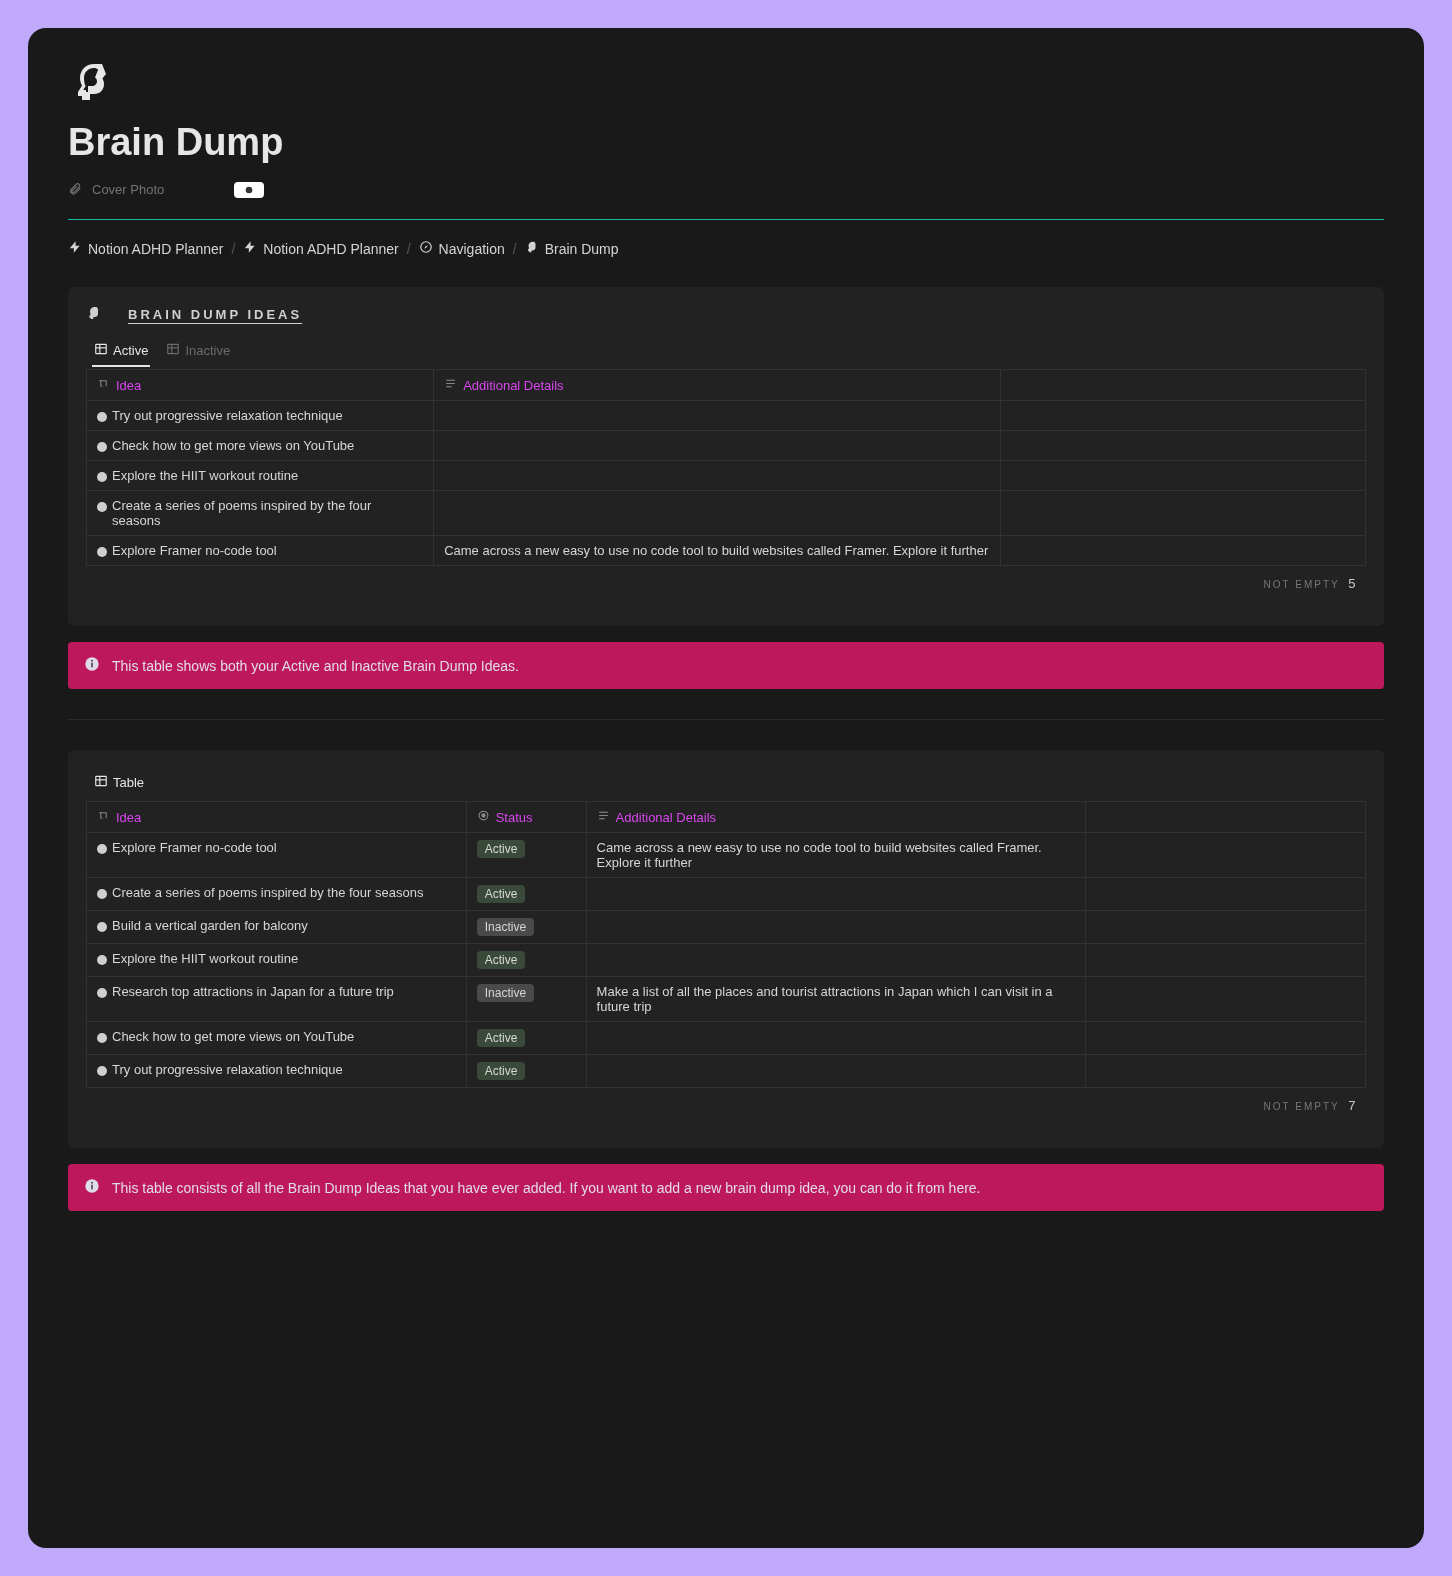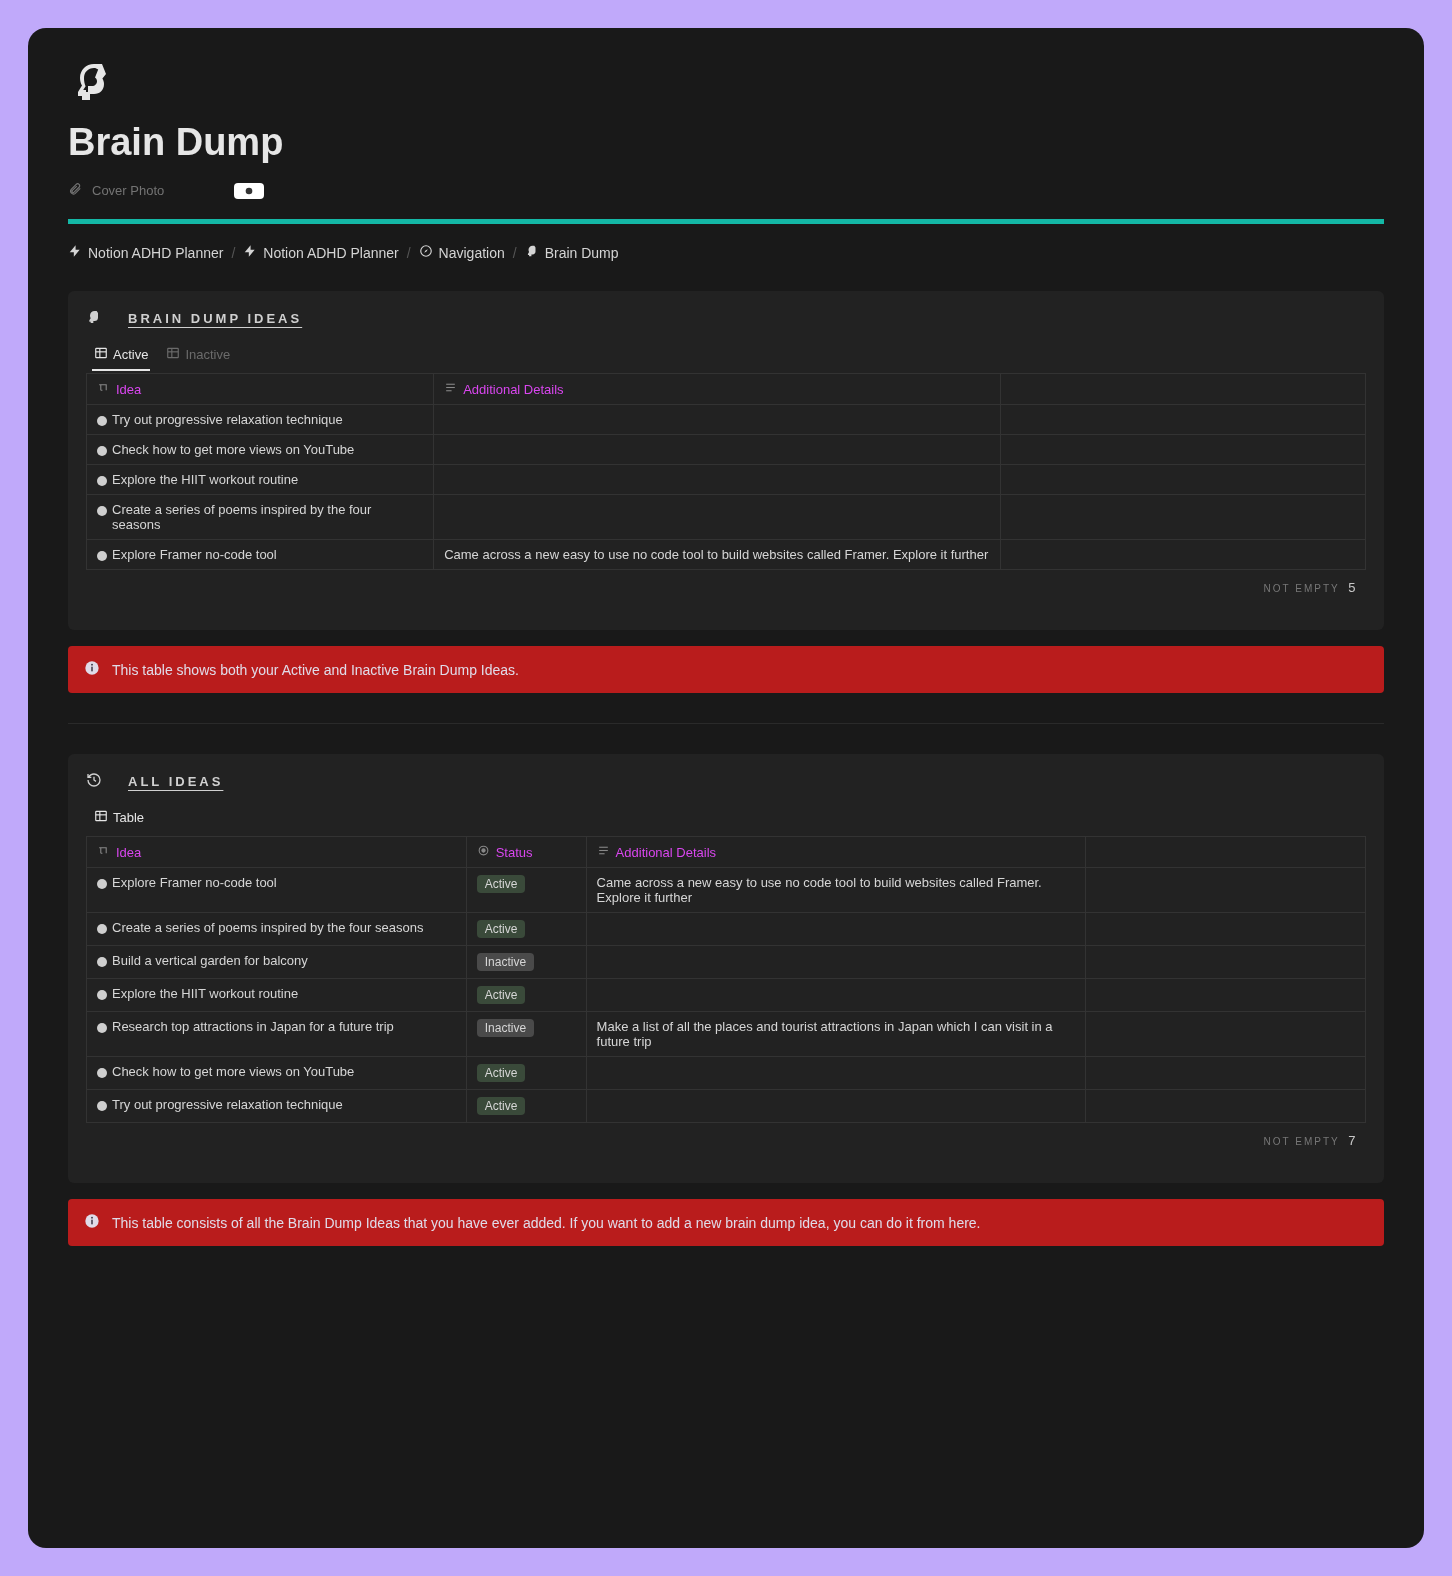--- a/index.html
+++ b/index.html
@@ -20,26 +20,25 @@
   .page-icon { margin-bottom: 12px; }
   .page-icon svg { width: 48px; height: 48px; }
   .page-title {
     font-size: 38px;
     font-weight: 700;
     color: #e6e6e6;
     margin-bottom: 18px;
   }
   .cover-row {
     display: flex;
-    align-items: center;
     gap: 10px;
     color: #737373;
     font-size: 13px;
     padding-bottom: 20px;
-    border-bottom: 5px solid #14b8a6;
+    border-bottom: 1px solid #14b8a6;
   }
   .cover-row .paperclip svg { width: 14px; height: 14px; }
   .cover-chip {
     background: #fff;
     border-radius: 4px;
     width: 30px;
     height: 16px;
     display: inline-flex;
     align-items: center;
     justify-content: center;
@@ -143,21 +142,21 @@
     padding-top: 10px;
   }
   .footer-row .count {
     font-size: 13px;
     letter-spacing: 0;
     color: #c8c8c8;
     margin-left: 4px;
   }
   
   .callout {
-    background: #b91c1c;
+    background: #be185d;
     border-radius: 4px;
     padding: 14px 16px;
     display: flex;
     align-items: center;
     gap: 12px;
     font-size: 14px;
     color: #e0dbe8;
     margin-bottom: 30px;
   }
   .callout svg { width: 16px; height: 16px; flex-shrink: 0; }
@@ -347,27 +346,20 @@
           <circle cx="12" cy="12" r="10"></circle>
           <rect x="11" y="10" width="2" height="7" fill="#2a2534"></rect>
           <circle cx="12" cy="7" r="1.3" fill="#2a2534"></circle>
         </svg></span>
     <span>This table shows both your Active and Inactive Brain Dump Ideas.</span>
   </div>
 
   <hr class="divider">
 
   <div class="panel">
-    <div class="panel-header">
-      <span><svg viewBox="0 0 24 24" fill="none" stroke="#d0d0d0" stroke-width="2">
-            <path d="M3 12a9 9 0 109-9 9 9 0 00-8 5M3 3v5h5"></path>
-            <path d="M12 7v5l3 2"></path>
-          </svg></span>
-      <span class="panel-title">ALL IDEAS</span>
-    </div>
     <div class="tabs">
       <div class="tab active" style="border-bottom-color:transparent;color:#e6e6e6">
         <span><svg viewBox="0 0 24 24" fill="none" stroke="currentColor" stroke-width="2">
               <rect x="3" y="4" width="18" height="16" rx="1"></rect>
               <line x1="3" y1="10" x2="21" y2="10"></line>
               <line x1="10" y1="4" x2="10" y2="20"></line>
             </svg></span>
         <span>Table</span>
       </div>
     </div>

